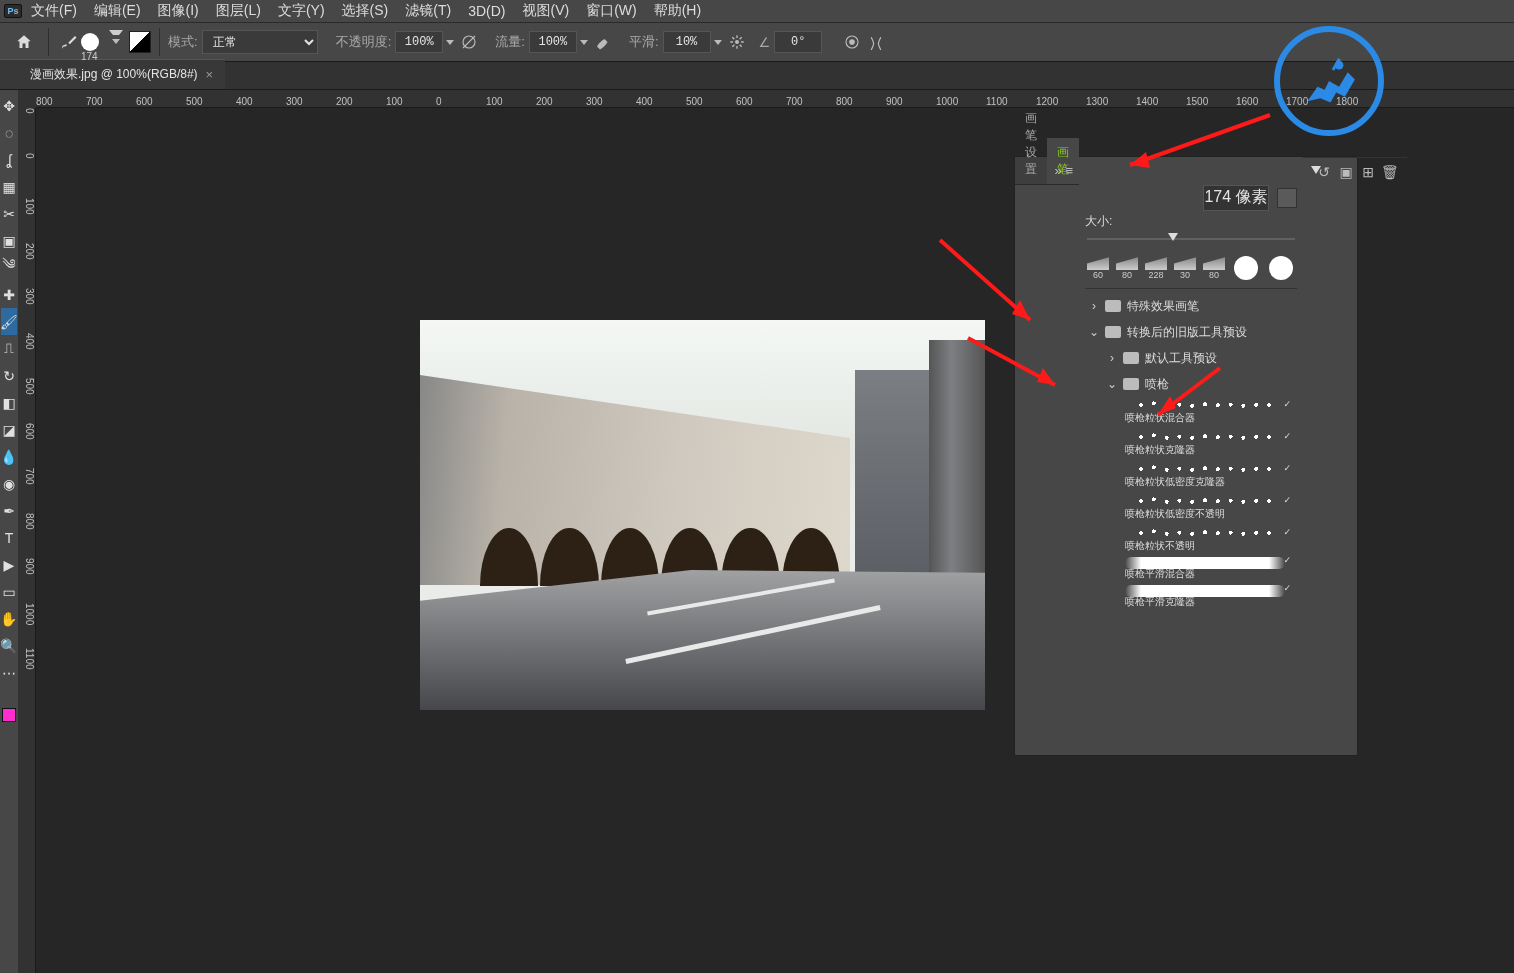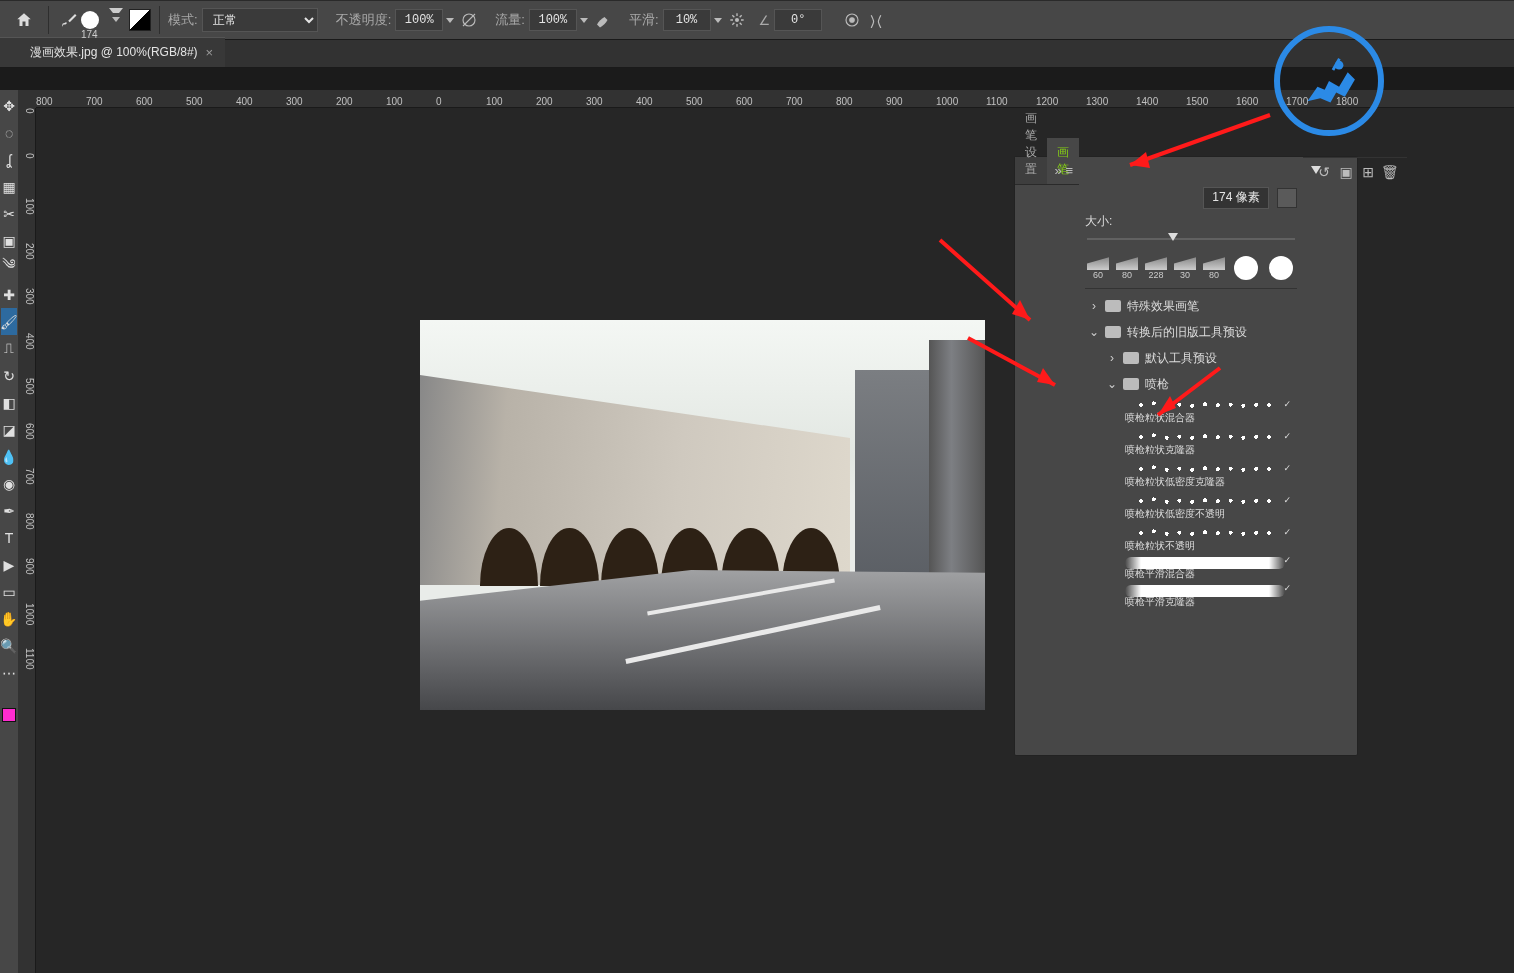--- a/index.html
+++ b/index.html
@@ -58,21 +58,21 @@
   .swatch .fg{position:absolute;width:14px;height:14px;background:#ff2cd0;border:1px solid #111;left:0;top:0;}
   
   .panel{position:absolute;right:156px;top:156px;width:344px;height:600px;background:var(--bg-panel);border:1px solid #222;border-radius:2px;display:flex;flex-direction:row;}
   .panel-tabs{display:flex;height:28px;align-items:flex-end;background:#3e3e3e;border-bottom:1px solid #2a2a2a;position:relative;}
   .panel-tabs .ptab{padding:6px 10px;font-size:12px;color:var(--fg-dim);}
   .panel-tabs .ptab.active{background:var(--bg-panel);color:#84cc16;}
   .panel-tabs .more{position:absolute;right:6px;top:6px;color:#bbb;display:flex;align-items:center;gap:4px;}
   .panel-body{flex:1;display:flex;flex-direction:column;padding:8px 6px 0 6px;font-size:12px;}
   .sizerow{display:flex;align-items:center;gap:8px;margin-bottom:4px;}
   .sizerow .lbl{flex:1;color:var(--fg);margin-top:48px;}
-  .sizerow input{width:66px;background:#333;border:1px solid #555;color:#e4e4e4;text-align:center;font-size:12px;padding:3px 0;}
+  .sizerow input{width:66px;background:#333;border:1px solid #555;color:#e4e4e4;text-align:center;font-size:16px;padding:3px 0;}
   .sizerow .flipbtn{width:20px;height:20px;background:#5a5a5a;border:1px solid #333;}
   .slider-track{height:2px;background:#616161;margin:4px 2px 8px 2px;position:relative;}
   .slider-track .thumb{position:absolute;top:-5px;left:39%;border-left:5px solid transparent;border-right:5px solid transparent;border-top:8px solid #ddd;}
   .tip-row{display:flex;gap:3px;overflow:hidden;align-items:center;height:34px;margin-bottom:6px;}
   .tip{width:26px;height:30px;display:flex;flex-direction:column;align-items:center;justify-content:flex-end;font-size:9px;color:#ccc}
   .tip .tv{width:22px;height:16px;background:linear-gradient(to bottom,#777,#ccc);clip-path:polygon(0 100%,100% 100%,100% 20%,0 60%);}
   .tip.big{width:32px;}
   .tip.round .tv{width:24px;height:24px;border-radius:50%;background:#fff;clip-path:none;}
   .tree{flex:1;overflow:auto;border-top:1px solid #333;padding-top:4px;position:relative;}
   .tree::-webkit-scrollbar{width:10px;}
@@ -107,20 +107,34 @@
   .road::before{left:40%;top:18%;width:190px;height:4px;transform:rotate(-10deg);}
   .road::after{left:36%;top:44%;width:260px;height:5px;transform:rotate(-12deg);}
   .arches{position:absolute;left:60px;top:208px;width:360px;height:58px;display:flex;gap:2px;}
   .arches span{flex:1;background:#2d2115;border-top-left-radius:50% 100%;border-top-right-radius:50% 100%;}
 </style>
 </head>
 <body>
 
 <div class="window">
 
+  <div class="menubar">
+    <div class="ps">Ps</div>
+    <div class="menu">文件(F)</div>
+    <div class="menu">编辑(E)</div>
+    <div class="menu">图像(I)</div>
+    <div class="menu">图层(L)</div>
+    <div class="menu">文字(Y)</div>
+    <div class="menu">选择(S)</div>
+    <div class="menu">滤镜(T)</div>
+    <div class="menu">3D(D)</div>
+    <div class="menu">视图(V)</div>
+    <div class="menu">窗口(W)</div>
+    <div class="menu">帮助(H)</div>
+  </div>
 
   <div class="optbar">
     <div class="home">
       <svg width="18" height="18" viewBox="0 0 24 24" fill="#ddd">
           <path d="M12 3l9 8h-3v9h-4v-6H10v6H6v-9H3z"></path>
         </svg>
     </div>
     <div class="sep"></div>
     <div class="tileicon">
       <svg width="18" height="18" viewBox="0 0 24 24" fill="#ddd">

